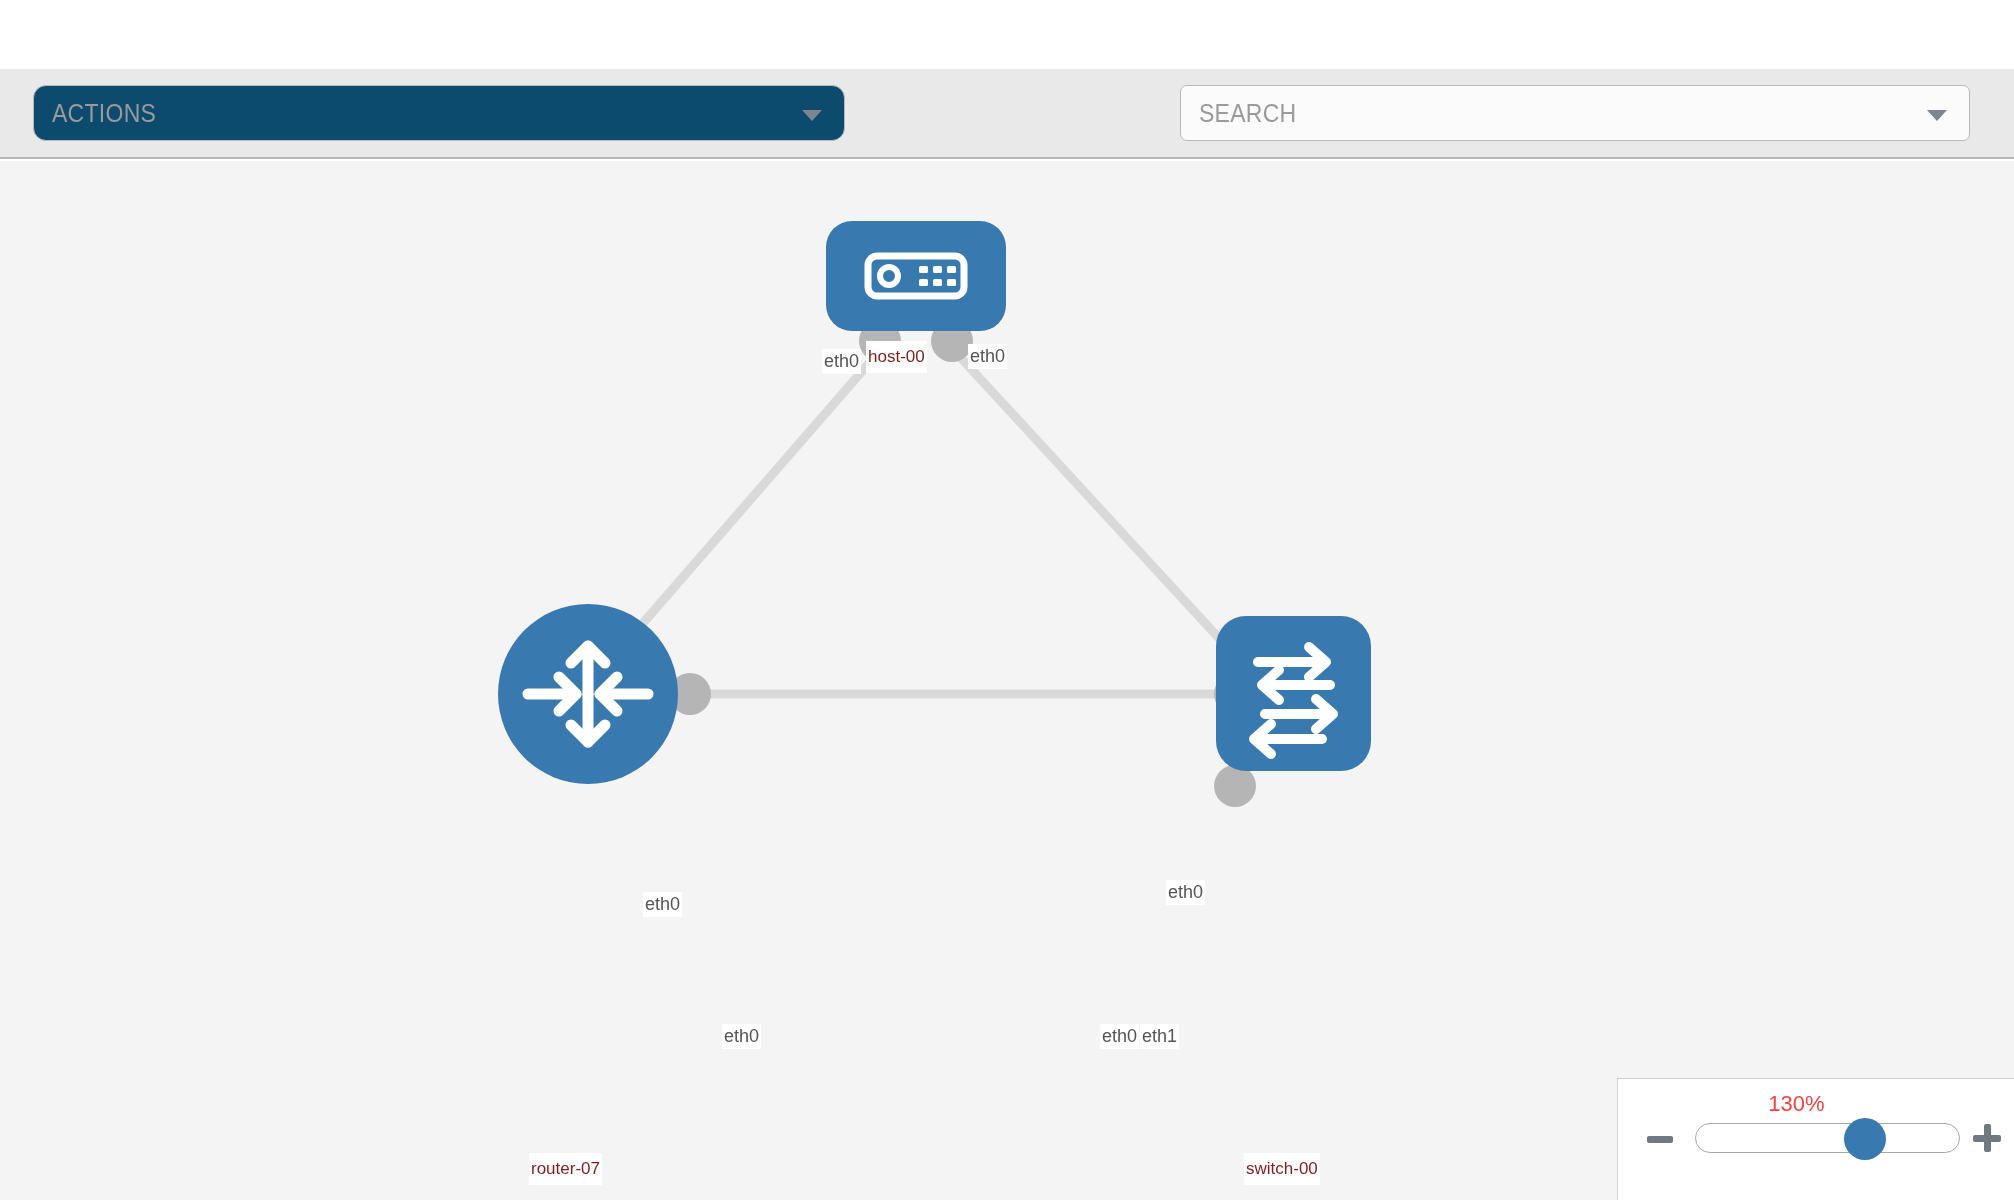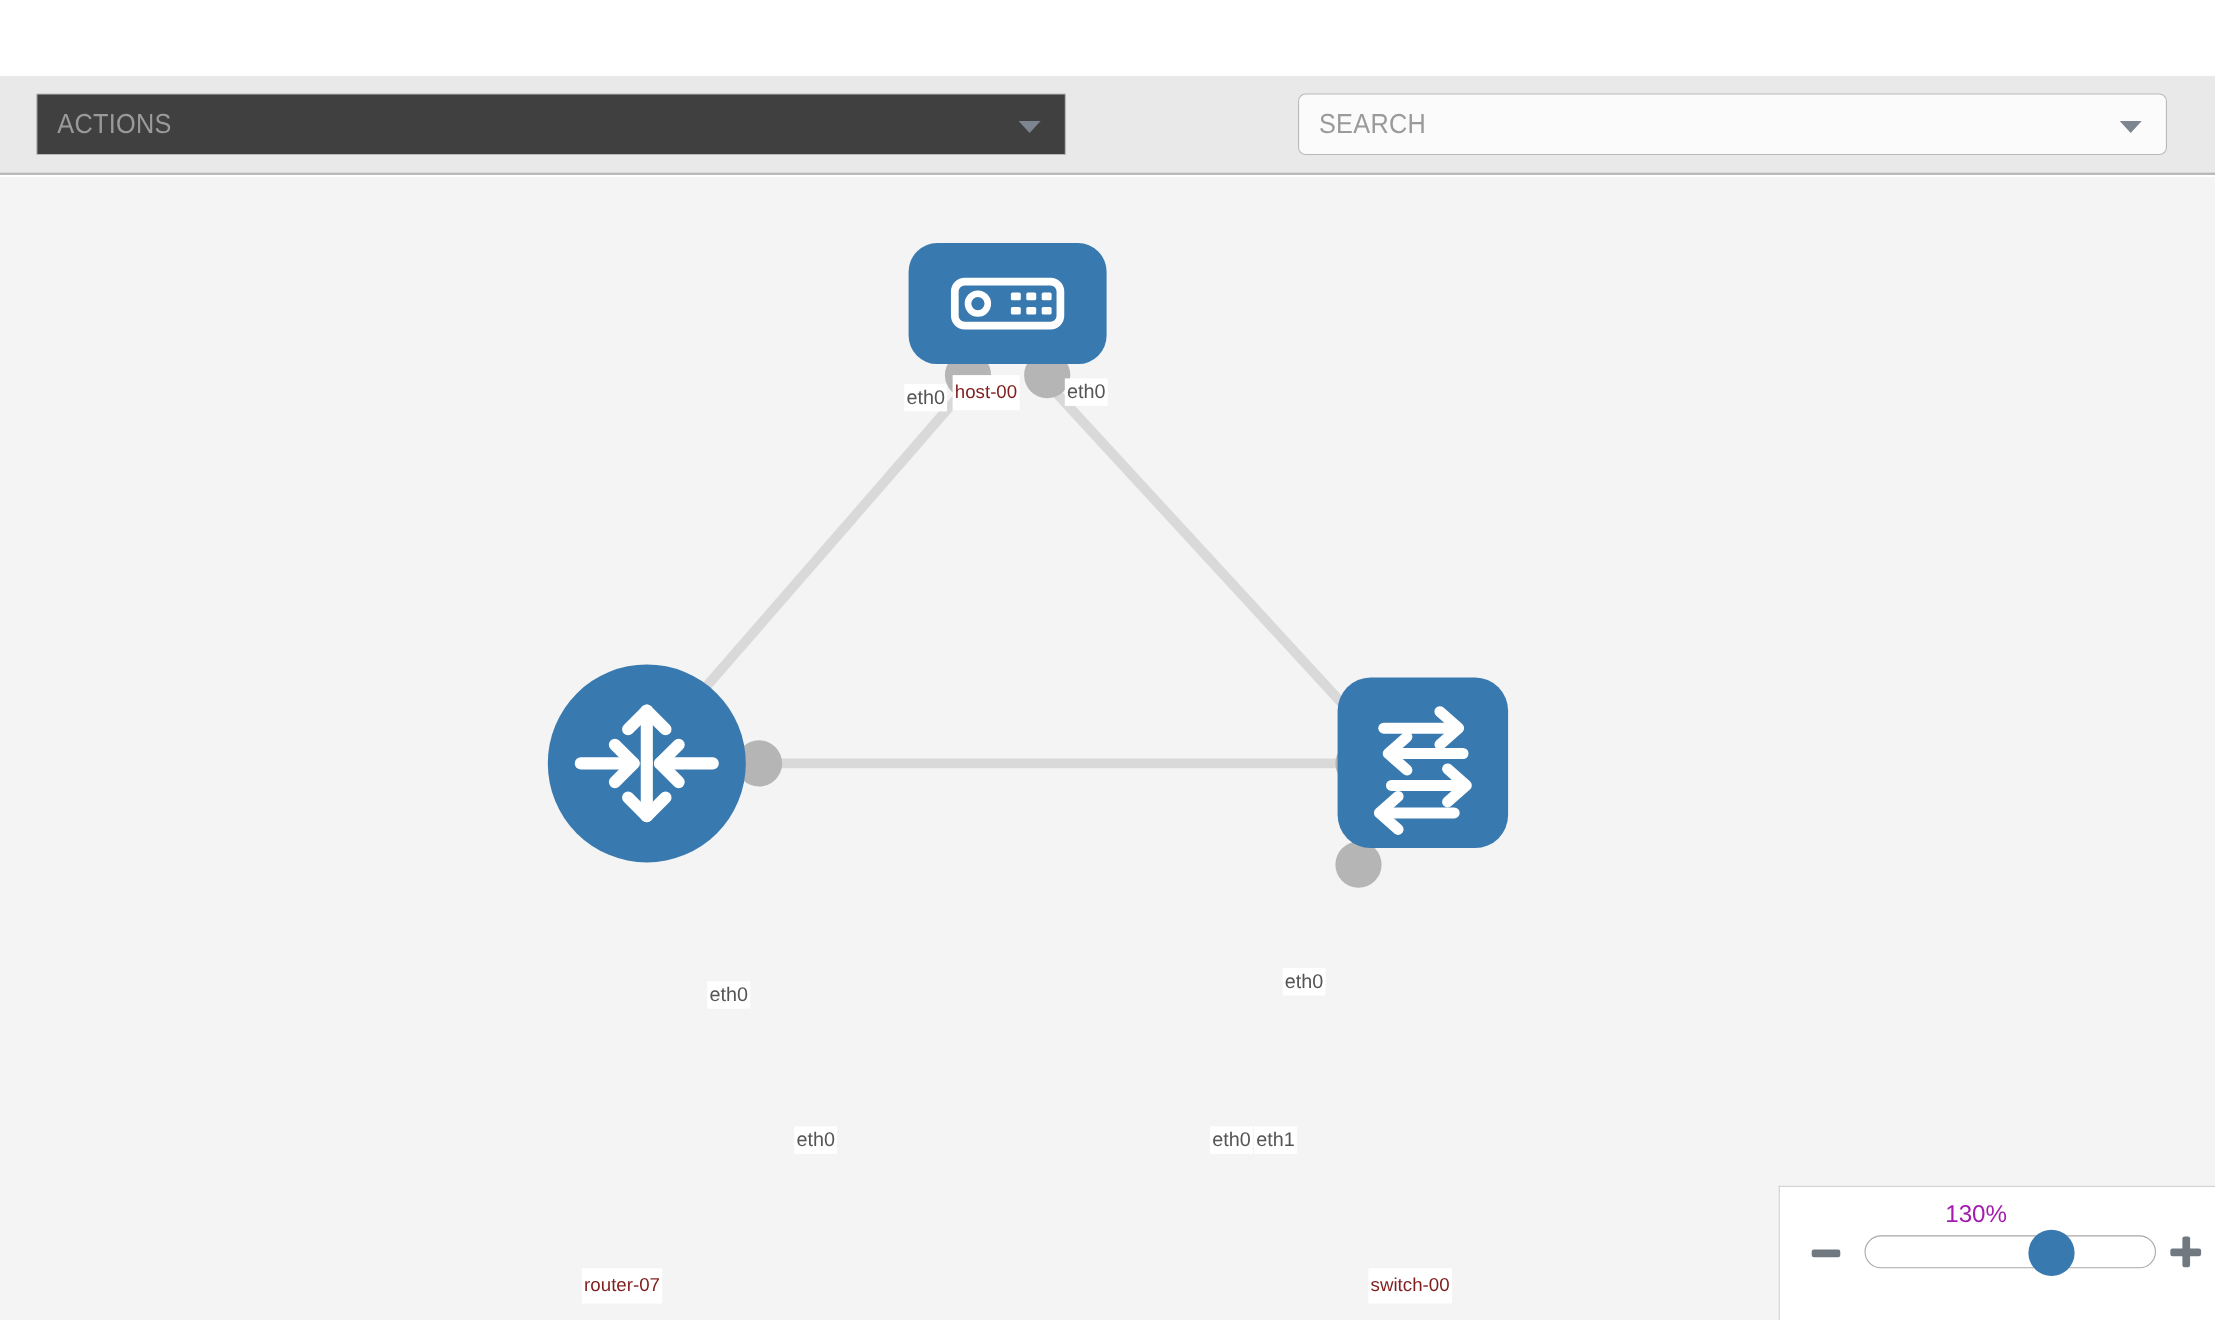--- a/index.html
+++ b/index.html
@@ -52,24 +52,24 @@
   .toolbar {
     position: absolute;
     left: 0; top: 69px;
     width: 2014px; height: 90px;
     background: #e9e9e9;
     border-bottom: 2px solid #b7b7b7;
   }
   .actions-select {
     position: absolute;
     left: 33px; top: 16px;
-    width: 936px; height: 56px;
-    background: #404040;
+    width: 812px; height: 56px;
+    background: #0c4a6e;
     border: 1px solid #b9b9b9;
-    border-radius: 1px;
+    border-radius: 13px;
     cursor: pointer;
   }
   .actions-label {
     position: absolute;
     left: 18px; top: 13px;
     font-size: 25px;
     color: #9a9a9a;
     letter-spacing: 0.3px;
     transform: scaleX(0.92);
     transform-origin: left center;
@@ -152,21 +152,21 @@
     background: #ffffff;
     border-left: 1px solid #cfcfcf;
     border-top: 1px solid #cfcfcf;
   }
   .zoom-value {
     position: absolute;
     top: 12px; left: 0;
     width: 397px;
     text-align: center;
     font-size: 22px;
-    color: #a21caf;
+    color: #ef4444;
     padding-right: 40px;
   }
   .zoom-minus {
     position: absolute;
     left: 29px; top: 57px;
     width: 26px; height: 7px;
     background: #707880;
     border-radius: 2px;
     cursor: pointer;
   }

